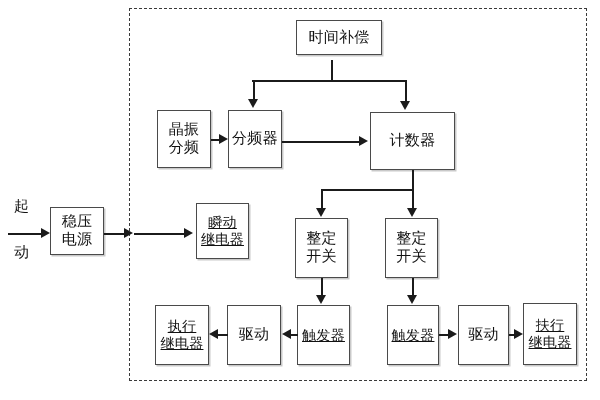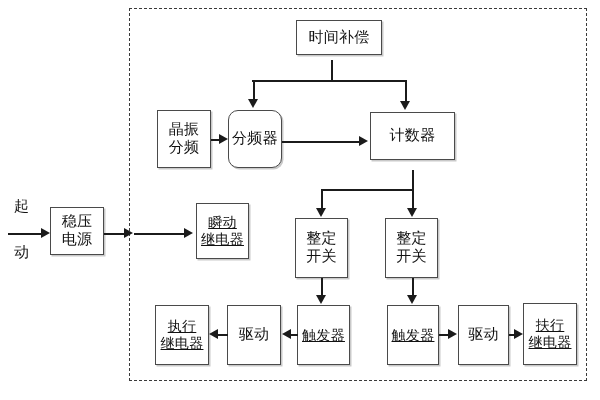--- a/index.html
+++ b/index.html
@@ -98,25 +98,25 @@
 
   <div class="box f15" style="left:288px; top:20px; width:86px; height:35px;margin-left:8px;">
     <span class="ln">时间补偿</span>
   </div>
 
   <div class="box f15" style="left:157px; top:110px; width:54px; height:58px;">
     <span class="ln">晶振</span>
     <span class="ln">分频</span>
   </div>
 
-  <div class="box f15" style="left:228px; top:110px; width:54px; height:58px;border-radius:10px;">
+  <div class="box f15" style="left:228px; top:110px; width:54px; height:58px;">
     <span class="ln">分频器</span>
   </div>
 
-  <div class="box f15" style="left:370px; top:112px; width:85px; height:48px;">
+  <div class="box f15" style="left:370px; top:112px; width:85px; height:58px;">
     <span class="ln">计数器</span>
   </div>
 
   <div class="box f15" style="left:50px; top:207px; width:54px; height:48px;">
     <span class="ln">稳压</span>
     <span class="ln">电源</span>
   </div>
 
   <div class="box f14" style="left:196px; top:203px; width:53px; height:56px;">
     <span class="ln">瞬动</span>

